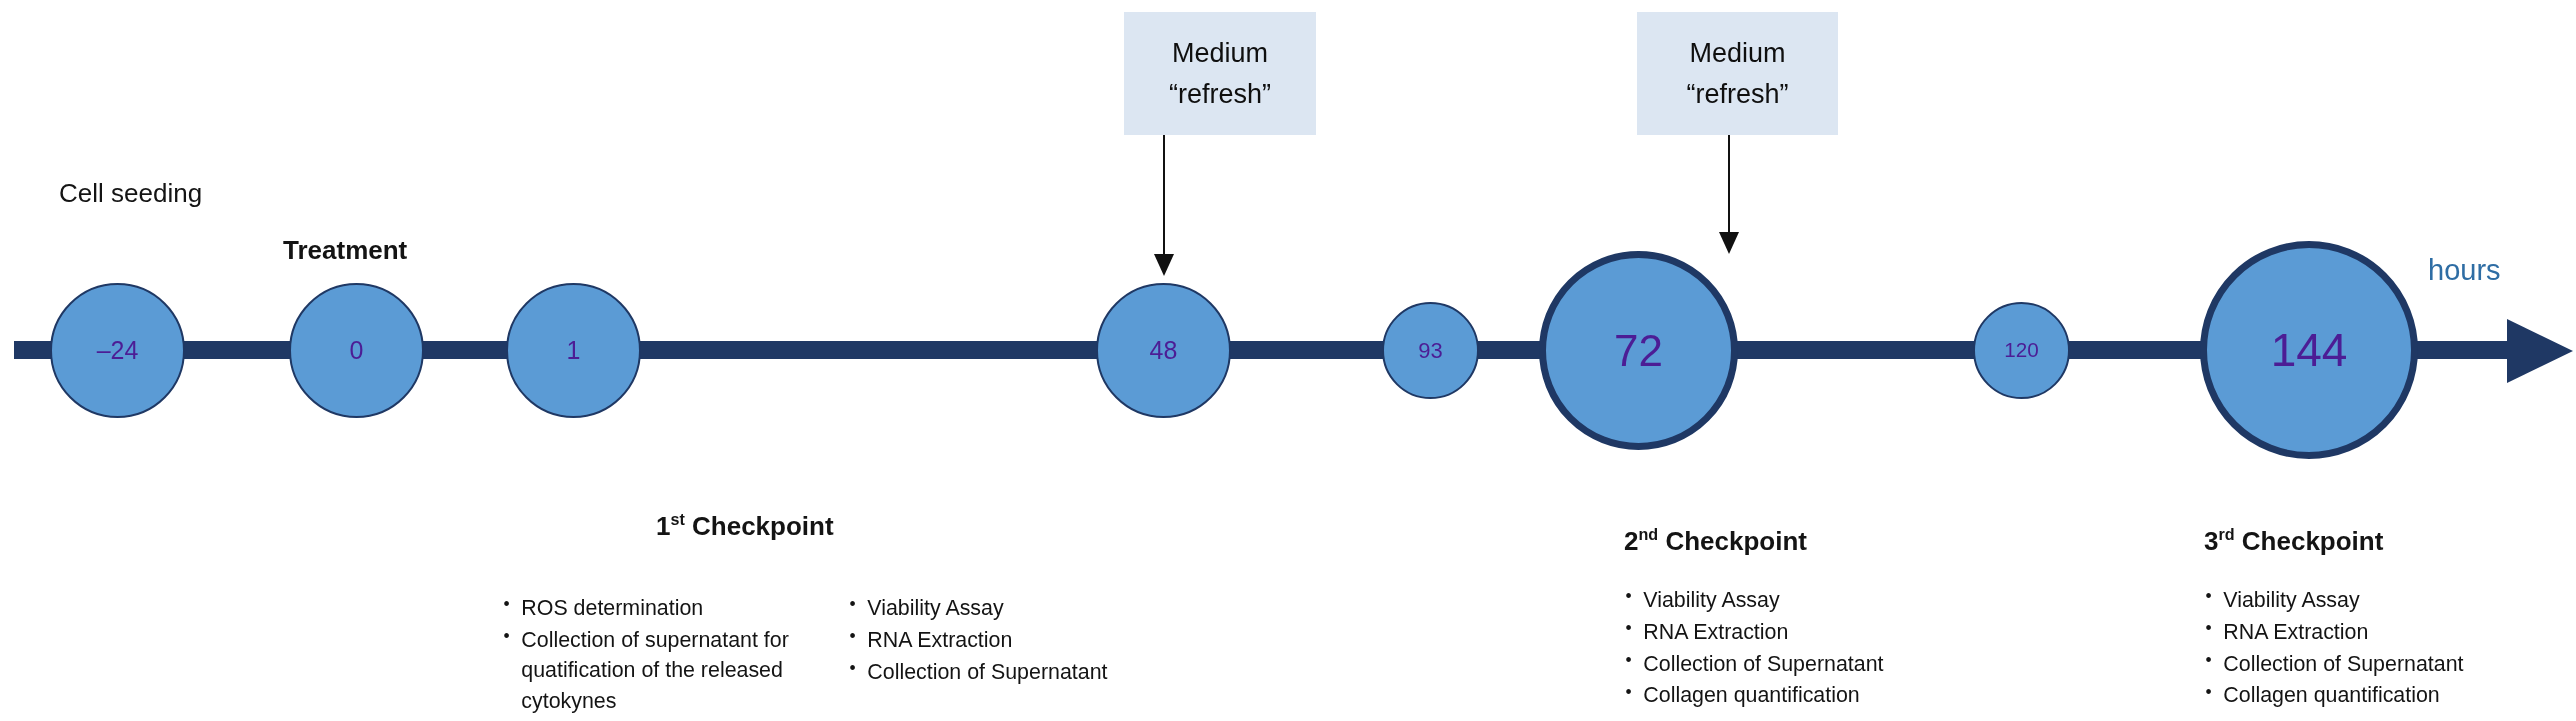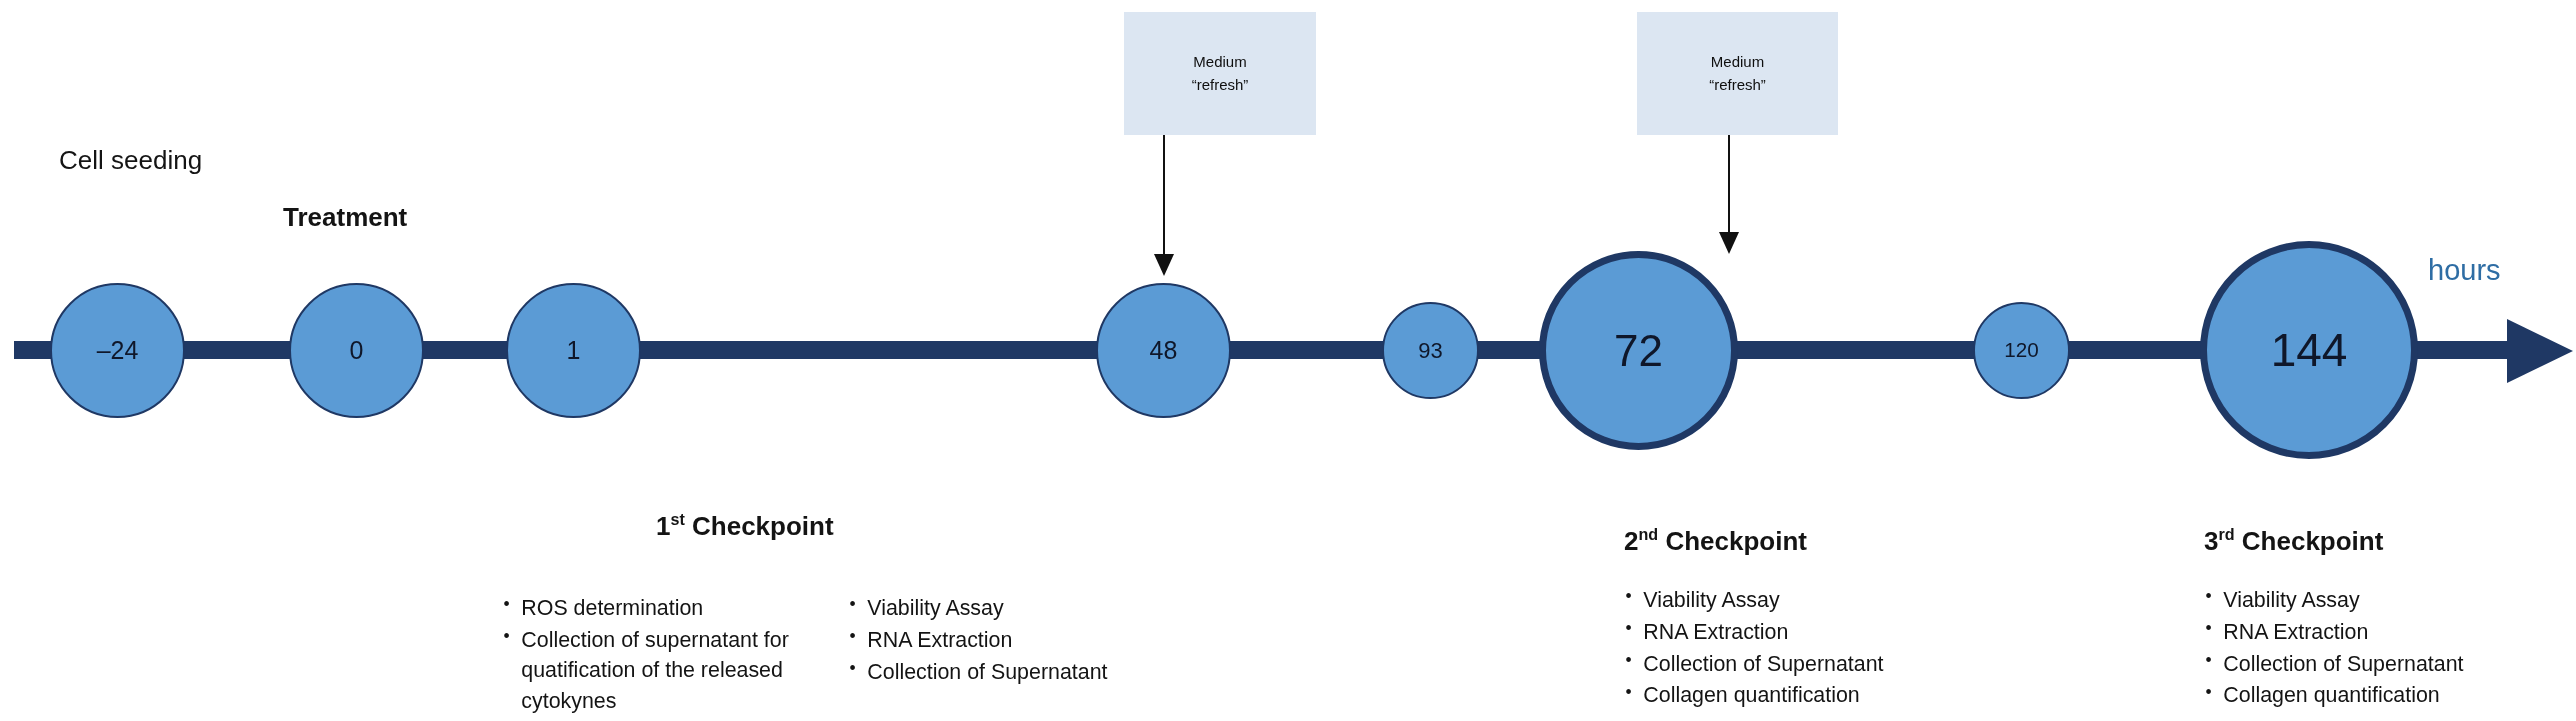--- a/index.html
+++ b/index.html
@@ -37,57 +37,58 @@
     border-top: 32px solid transparent;
     border-bottom: 32px solid transparent;
     border-left: 66px solid #1f3864;
   }
 
   
   .node {
     position: absolute;
     border-radius: 50%;
     background: #5b9bd5;
-    color: #0f172a;
+    color: #4c1d95;
     display: flex;
     align-items: center;
     justify-content: center;
     box-sizing: border-box;
     font-family: "Liberation Sans", sans-serif;
     font-weight: 400;
     line-height: 1;
   }
   .node.thin  { border: 2.1px solid #1f3864; }
   .node.thick { border: 7.6px solid #1f3864; }
 
   
   .lbl {
     position: absolute;
     white-space: nowrap;
     line-height: 1.15;
+    margin-top: 33px;
   }
   .lbl.bold { font-weight: bold; }
 
   .hours-lbl {
     position: absolute;
     color: #2e6da4;
     font-size: 29px;
     white-space: nowrap;
   }
 
   
   .refresh-box {
     position: absolute;
     background: #dce6f2;
     color: #0f0f0f;
     display: flex;
     flex-direction: column;
     align-items: center;
     justify-content: center;
-    font-size: 15px;
+    font-size: 27px;
     line-height: 1.5;
     text-align: center;
     box-sizing: border-box;
   }
   .refresh-arrow-line {
     position: absolute;
     width: 2.1px;
     background: #111111;
   }
   .refresh-arrow-head {

